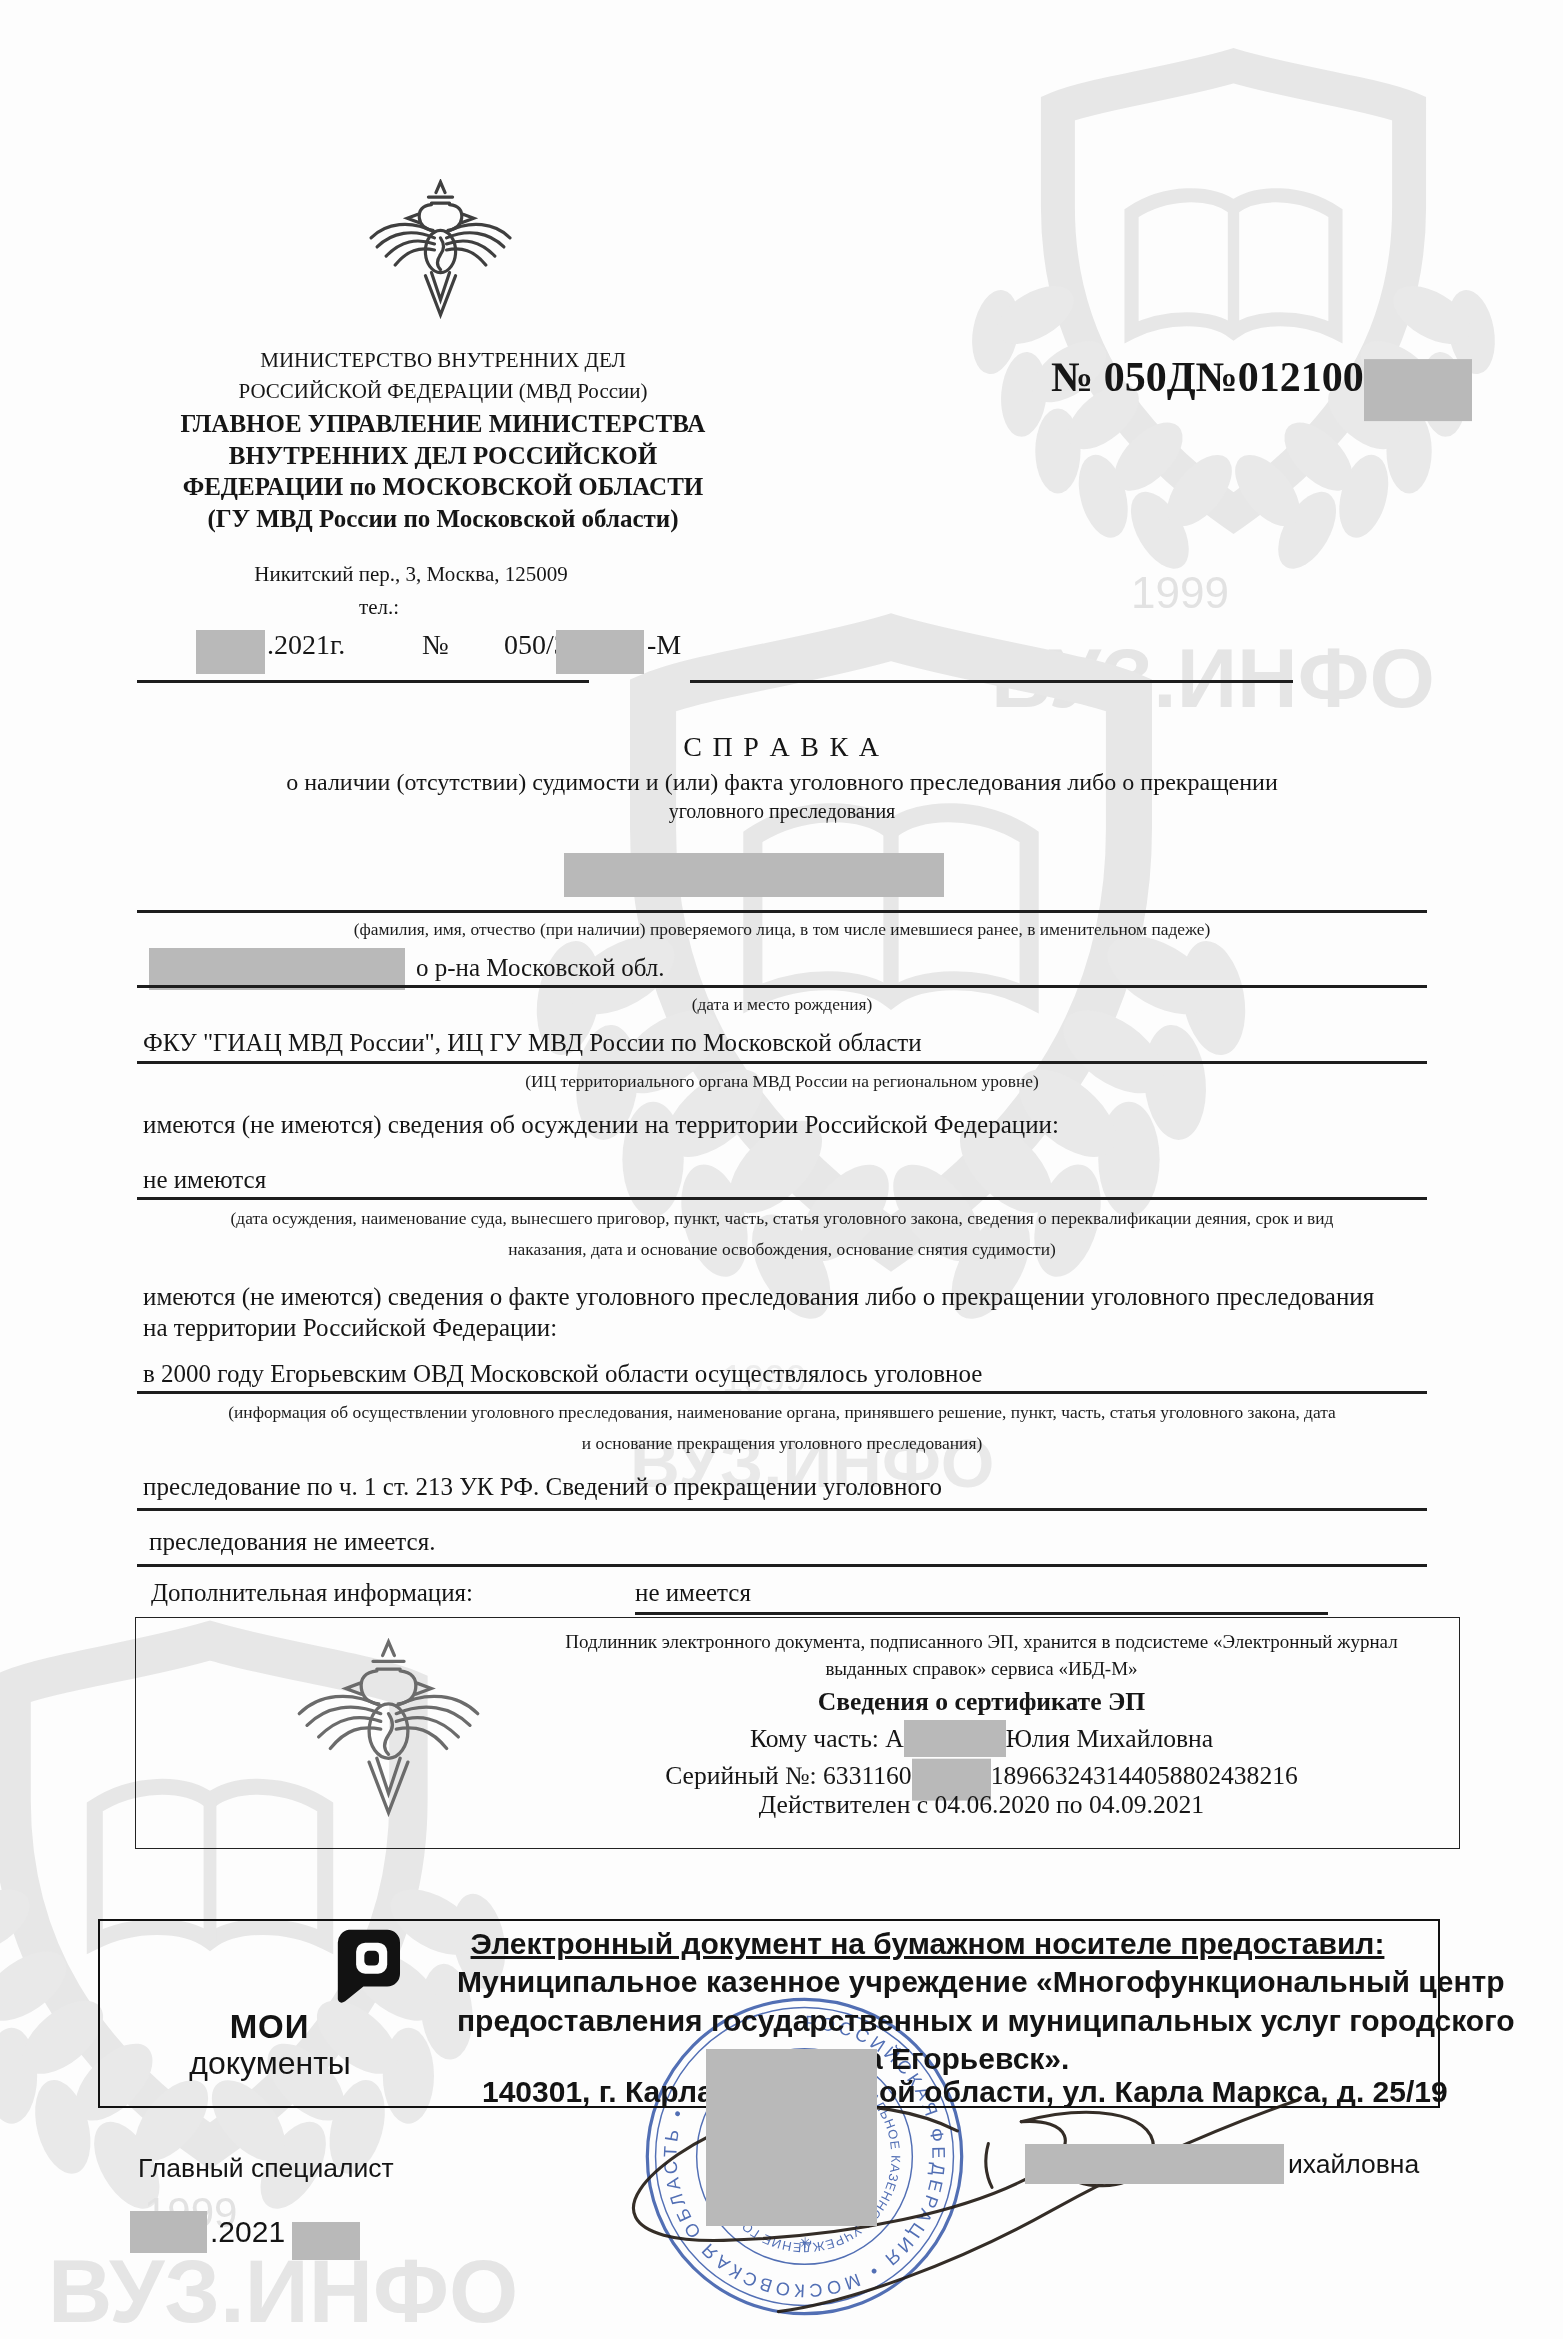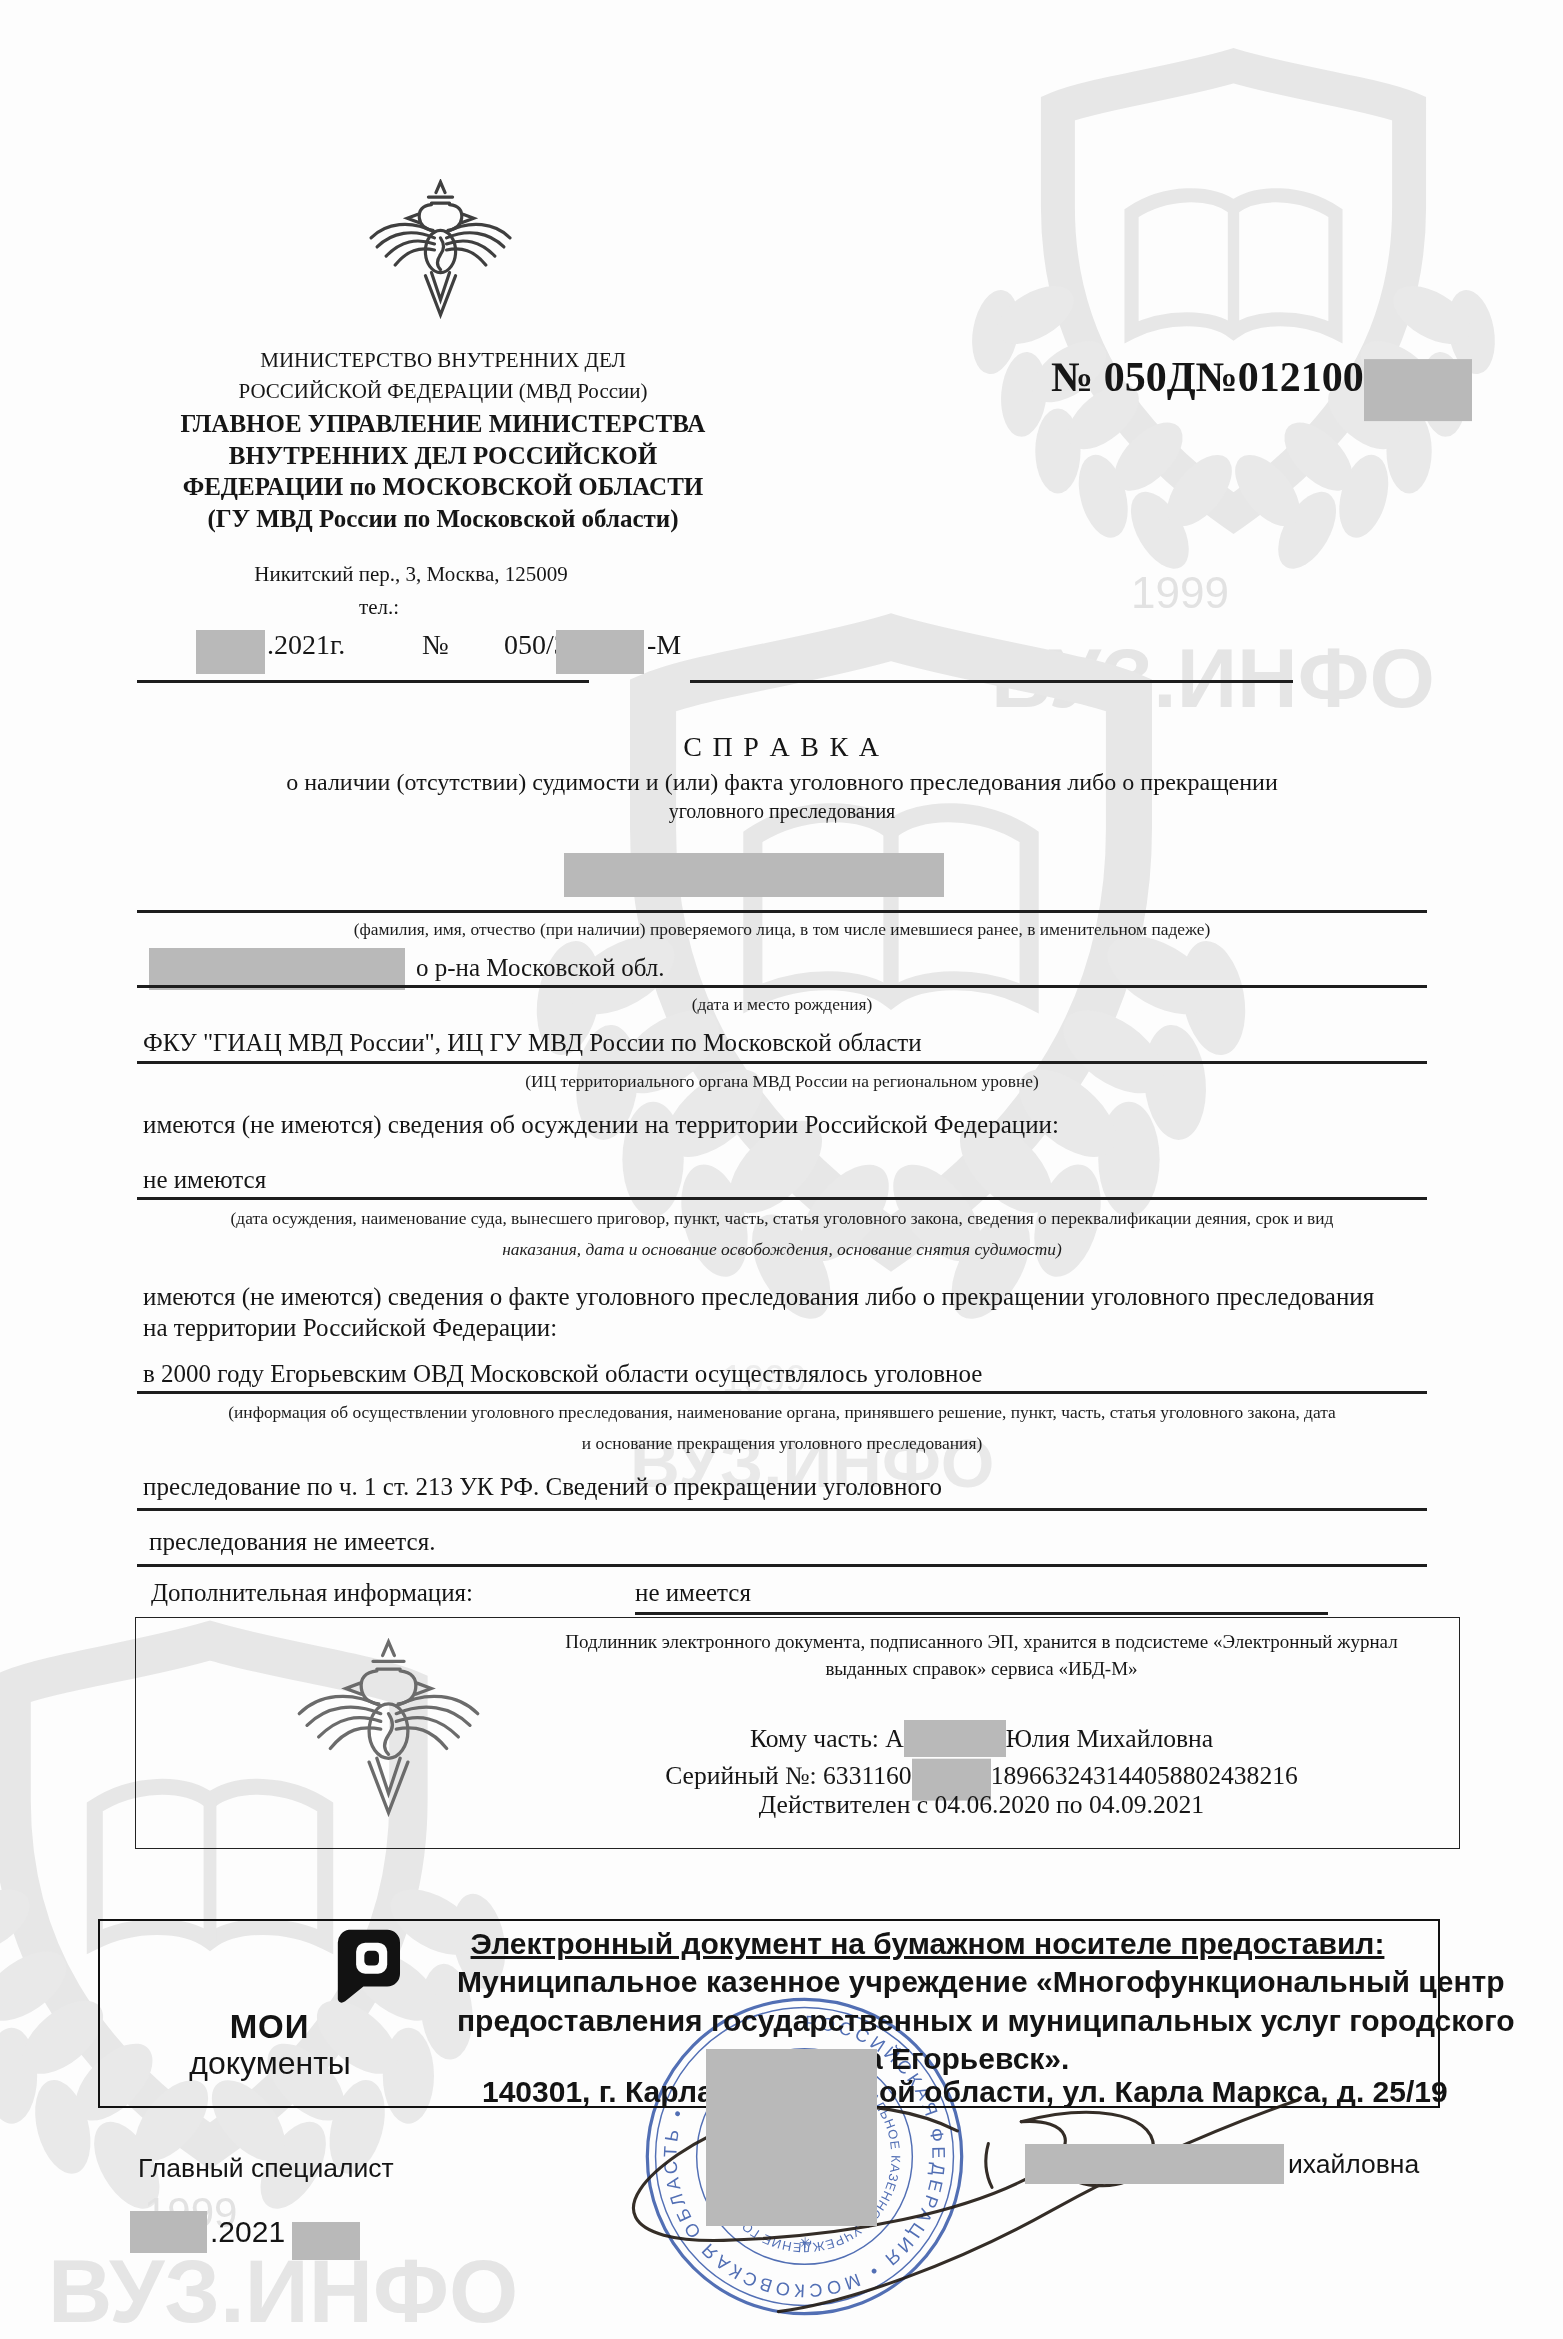--- a/index.html
+++ b/index.html
@@ -166,21 +166,21 @@
   <div class="abs ser cap" style="top:994px;">(дата и место рождения)</div>
 
   <div class="abs ser body-line" style="left:143px;top:1029px;">ФКУ "ГИАЦ МВД России", ИЦ ГУ МВД России по Московской области</div>
   <div class="rule" style="left:137px;top:1061px;width:1290px;"></div>
   <div class="abs ser cap" style="top:1071px;">(ИЦ территориального органа МВД России на региональном уровне)</div>
 
   <div class="abs ser body-line" style="left:143px;top:1111px;">имеются (не имеются) сведения об осуждении на территории Российской Федерации:</div>
   <div class="abs ser body-line" style="left:143px;top:1166px;">не имеются</div>
   <div class="rule" style="left:137px;top:1197px;width:1290px;"></div>
   <div class="abs ser cap" style="top:1208px;">(дата осуждения, наименование суда, вынесшего приговор, пункт, часть, статья уголовного закона, сведения о переквалификации деяния, срок и вид</div>
-  <div class="abs ser cap" style="top:1239px;font-style:italic;">наказания, дата и основание освобождения, основание снятия судимости)</div>
+  <div class="abs ser cap" style="top:1239px;">наказания, дата и основание освобождения, основание снятия судимости)</div>
 
   <div class="abs ser body-line" style="left:143px;top:1283px;">имеются (не имеются) сведения о факте уголовного преследования либо о прекращении уголовного преследования</div>
   <div class="abs ser body-line" style="left:143px;top:1314px;">на территории Российской Федерации:</div>
   <div class="abs ser body-line" style="left:143px;top:1360px;">в 2000 году Егорьевским ОВД Московской области осуществлялось уголовное</div>
   <div class="rule" style="left:137px;top:1391px;width:1290px;"></div>
   <div class="abs ser cap" style="top:1402px;">(информация об осуществлении уголовного преследования, наименование органа, принявшего решение, пункт, часть, статья уголовного закона, дата</div>
   <div class="abs ser cap" style="top:1433px;">и основание прекращения уголовного преследования)</div>
 
   <div class="abs ser body-line" style="left:143px;top:1473px;">преследование по ч. 1 ст. 213 УК РФ. Сведений о прекращении уголовного</div>
   <div class="rule" style="left:137px;top:1508px;width:1290px;"></div>
@@ -192,20 +192,21 @@
   <div class="rule" style="left:635px;top:1612px;width:693px;"></div>
 
   <div class="abs" style="left:135px;top:1617px;width:1323px;height:230px;border:1.8px solid #222;background:transparent;">
     <svg style="position:absolute;left:144px;top:20px;width:217px;height:194px;" viewBox="0 0 100 100">
       <g stroke="#6b6b6b" stroke-width="1.7">
           <use href="#eagle"></use>
         </g>
     </svg>
     <div class="crow ser" style="position:absolute;left:384px;top:12.8px;width:923px;font-size:19px;">Подлинник электронного документа, подписанного ЭП, хранится в подсистеме «Электронный журнал</div>
     <div class="crow ser" style="position:absolute;left:384px;top:40px;width:923px;font-size:19px;">выданных справок» сервиса «ИБД-М»</div>
+    <div class="crow ser b" style="position:absolute;left:384px;top:69px;width:923px;font-size:25.6px;">Сведения о сертификате ЭП</div>
     <div class="crow ser" style="position:absolute;left:384px;top:102px;width:923px;font-size:25.6px;">
       <span>Кому часть: А</span><span class="redi" style="width:102px;height:37px;"></span><span>Юлия Михайловна</span>
     </div>
     <div class="crow ser" style="position:absolute;left:384px;top:137px;width:923px;font-size:25.6px;">
       <span>Серийный №: 6331160</span><span class="redi" style="width:79px;height:42px;transform:translateY(3.7px);"></span><span>189663243144058802438216</span>
     </div>
     <div class="crow ser" style="position:absolute;left:384px;top:172px;width:923px;font-size:25.6px;">Действителен с 04.06.2020 по 04.09.2021</div>
   </div>
 
   <div class="abs" style="left:98px;top:1919px;width:1338px;height:185px;border:2.3px solid #111;"></div>

